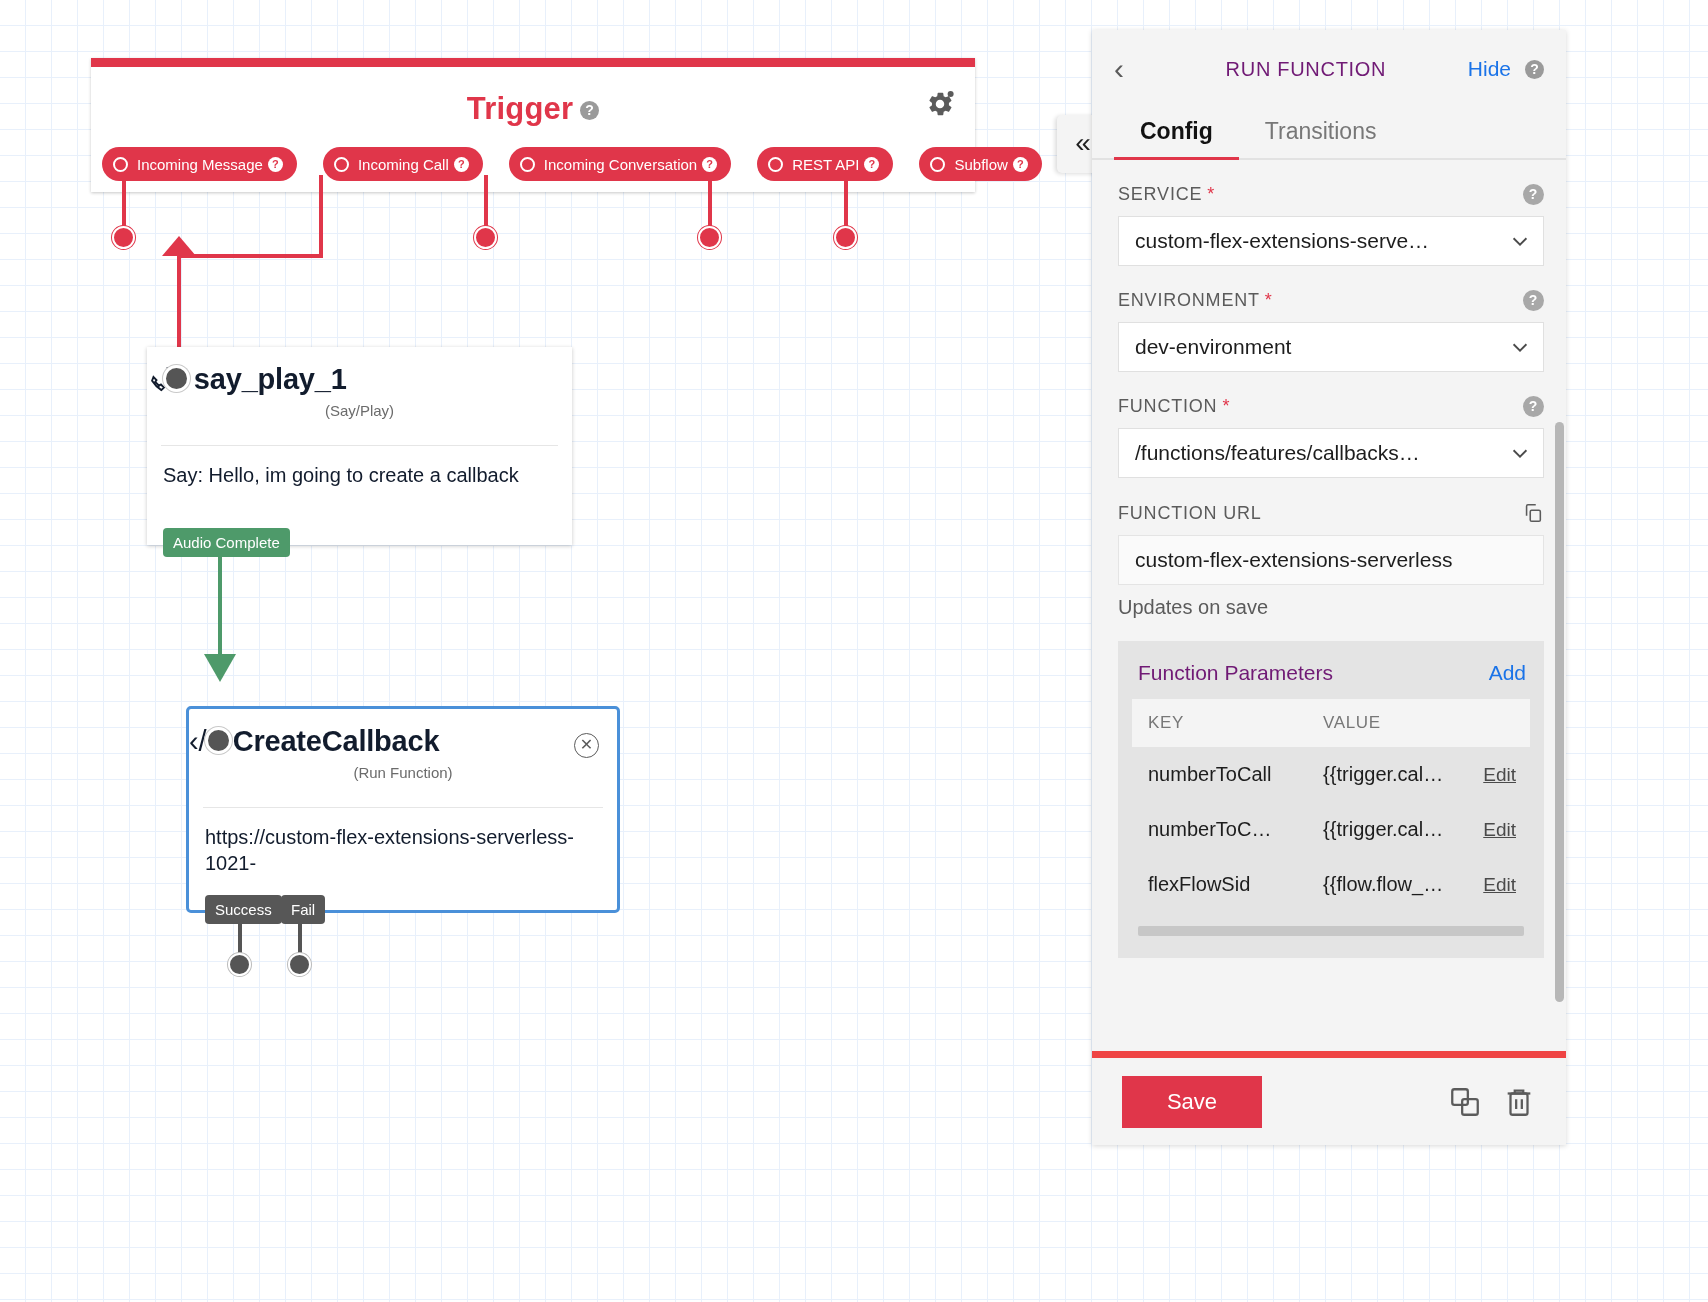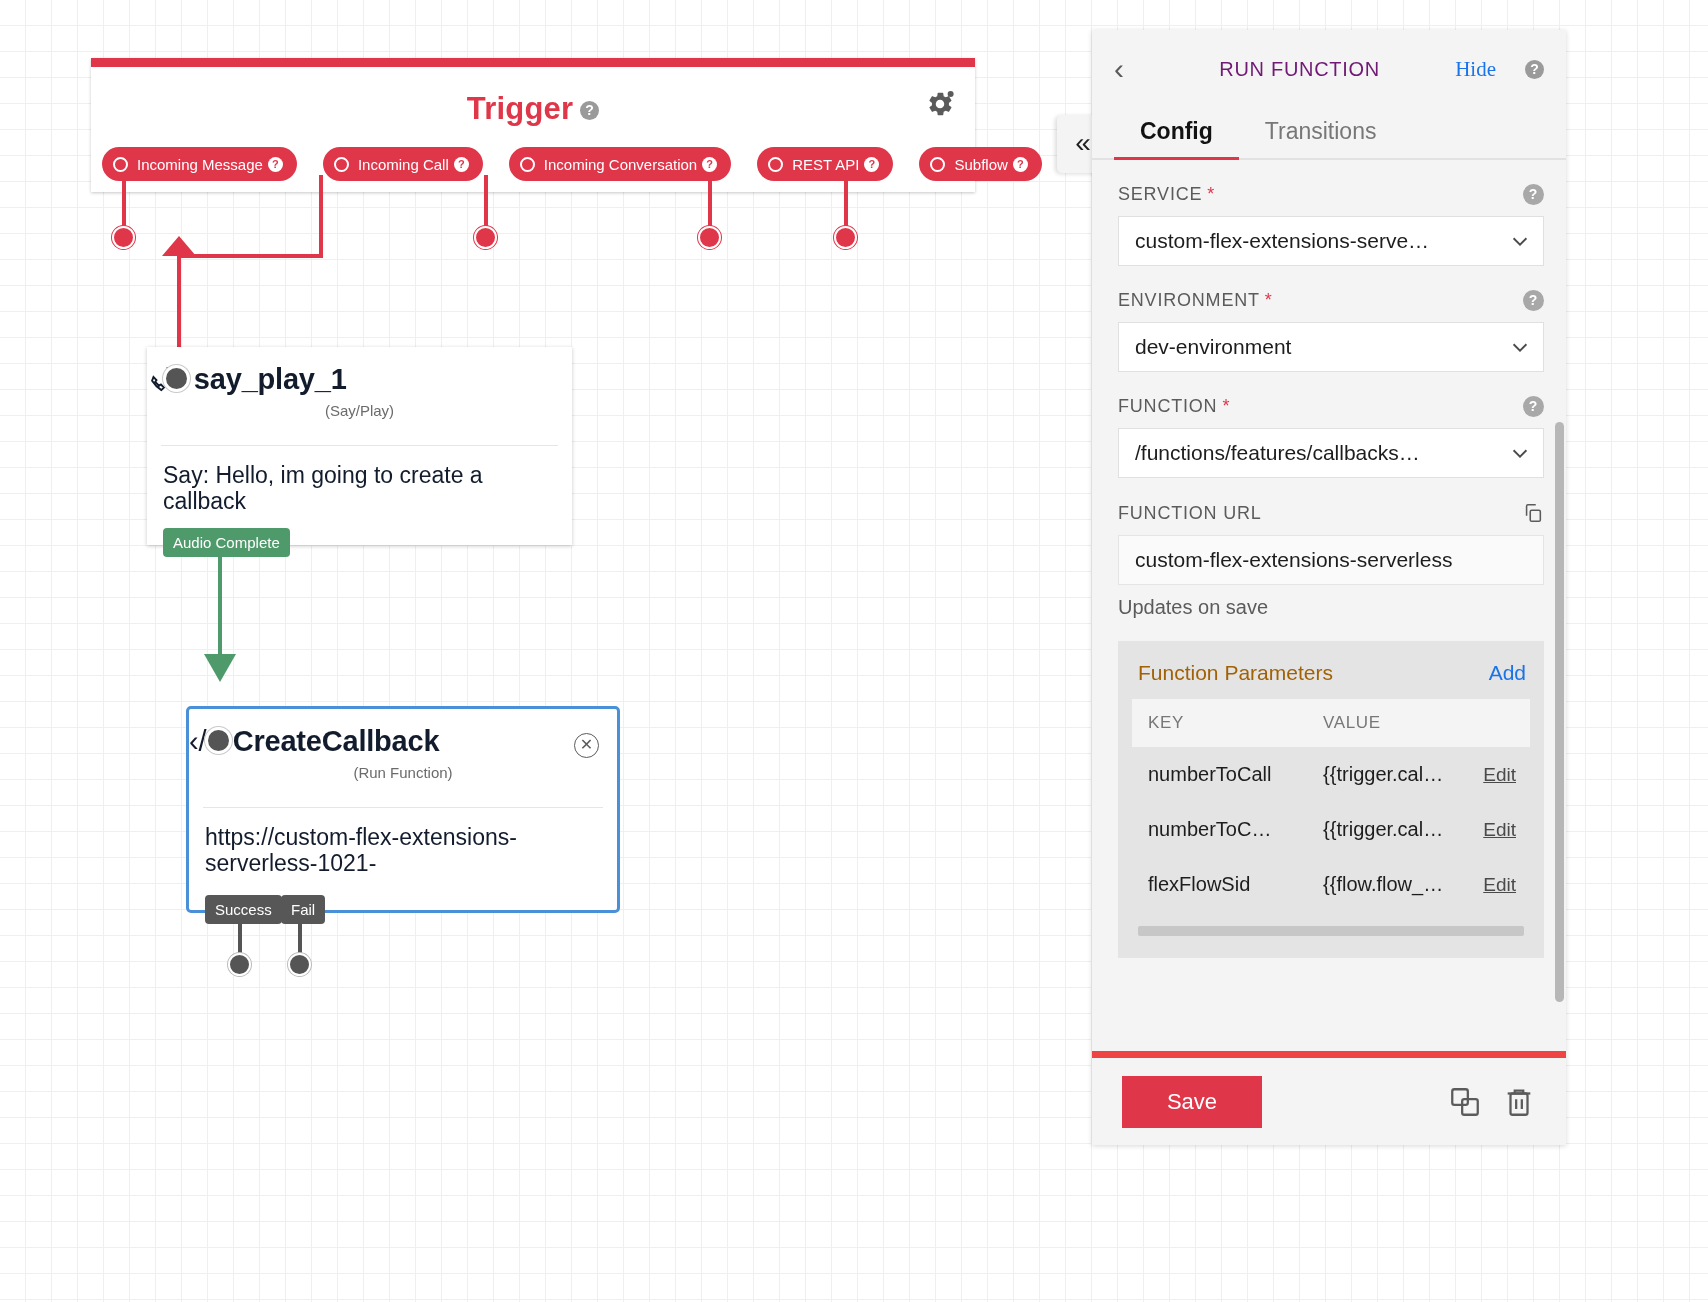--- a/index.html
+++ b/index.html
@@ -128,21 +128,21 @@
     text-align: center;
     font-size: 15px;
     color: #6b6b6b;
     margin-top: 6px;
   }
   .node-divider {
     border-top: 1px solid #e6e6e6;
     margin: 0 14px;
   }
   .node-body {
-    font-size: 23px;
+    font-size: 20px;
     color: #121c2d;
     padding: 16px 16px 0 16px;
     line-height: 26px;
   }
   .in-dot {
     position: absolute; left: 16px; top: 18px;
     width: 27px; height: 27px;
     border-radius: 50%;
     background: #555;
     border: 3px solid #fff;
@@ -207,21 +207,21 @@
     font-size: 30px; color: #5b5b5b; width: 30px;
     line-height: 1;
   }
   #panel-title {
     flex: 1; text-align: center;
     color: #701a75;
     font-size: 20px;
     letter-spacing: .7px;
   }
   #hide-link {
-    color: #1a73e8; font-size: 21px; margin-right: 22px; font-family: Liberation Serif, serif;
+    color: #1a73e8; font-size: 21px; margin-right: 7px;
   }
   #panel-tabs {
     display: flex; gap: 0;
     padding: 0 22px;
     border-bottom: 2px solid #e2e2e2;
   }
   .tab {
     font-size: 23px; color: #777;
     padding: 10px 26px 12px 26px;
     border-bottom: 3px solid transparent;
@@ -278,21 +278,21 @@
 
   
   #params-card {
     background: #e4e4e4;
     padding: 12px 14px 22px 14px;
   }
   #params-head {
     display: flex; align-items: center;
     padding: 8px 4px 14px 6px;
   }
-  #params-title { font-size: 21px; color: #a16207; }
+  #params-title { font-size: 21px; color: #701a75; }
   #params-add { margin-left: auto; color: #1a73e8; font-size: 21px; }
   #params-table { width: 100%; border-collapse: collapse; }
   #params-table th {
     text-align: left;
     font-size: 17px; font-weight: normal;
     color: #777;
     background: #f4f4f4;
     padding: 14px 0 14px 16px;
     letter-spacing: .6px;
   }

